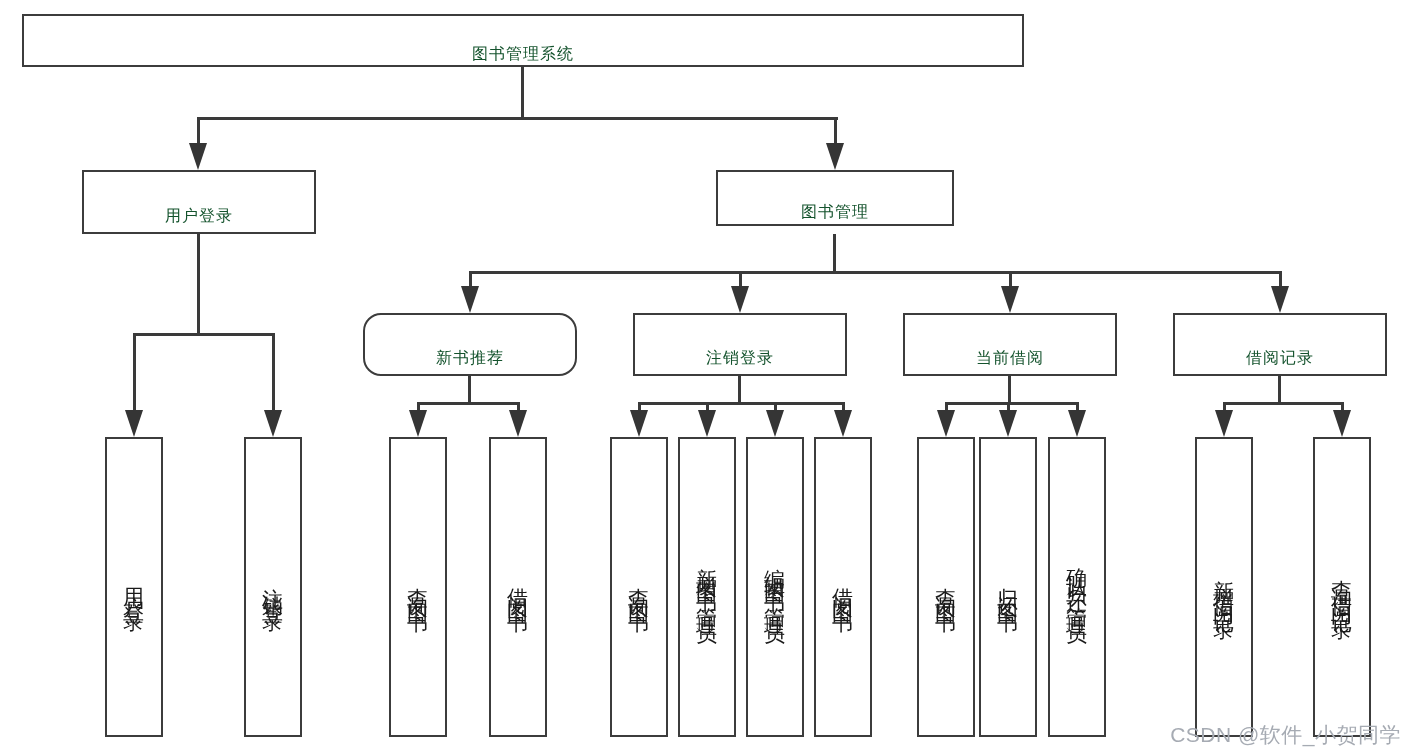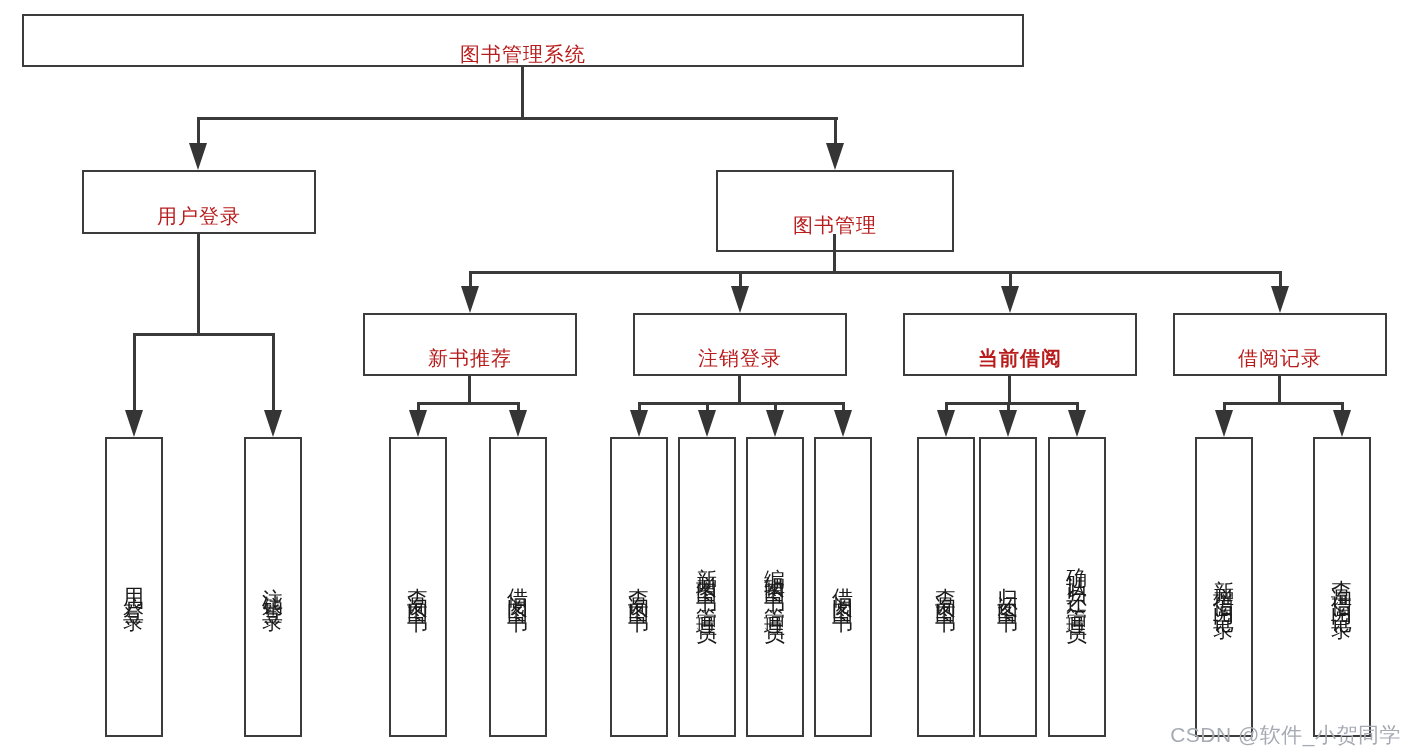--- a/index.html
+++ b/index.html
@@ -4,21 +4,21 @@
 <style>
   html,body{margin:0;padding:0;background:#fff;}
   #canvas{
     position:relative;width:1405px;height:747px;background:#ffffff;overflow:hidden;
     font-family:"Liberation Sans", sans-serif;
   }
   .box{
     position:absolute;background:#ffffff;border:2px solid #3c3c3c;box-sizing:border-box;
     display:flex;align-items:center;justify-content:center;
   }
-  .lbl{font-size:20px;color:#b91c1c;letter-spacing:1px;white-space:nowrap;margin-top:28px;}
+  .lbl{font-size:16px;color:#14532d;letter-spacing:1px;white-space:nowrap;margin-top:28px;}
   .vbox{top:437px;height:300px;}
   .vlbl{
     writing-mode:vertical-rl;text-orientation:mixed;line-height:1;
     font-size:21px;color:#1a1a1a;letter-spacing:8px;white-space:nowrap;
   }
   .vl{position:absolute;width:3px;background:#3a3a3a;}
   .hl{position:absolute;height:3px;background:#3a3a3a;}
   .ah{
     position:absolute;width:0;height:0;
     border-left:9px solid transparent;border-right:9px solid transparent;
@@ -41,21 +41,21 @@
   <div class="vl" style="left:521px;top:66px;height:53px;"></div>
   <div class="hl" style="left:197px;top:117px;width:641px;"></div>
   <div class="vl" style="left:197px;top:117px;height:29px;"></div>
   <div class="ah" style="left:189px;top:143px;"></div>
   <div class="vl" style="left:834px;top:117px;height:29px;"></div>
   <div class="ah" style="left:826px;top:143px;"></div>
 
   <div class="box" style="left:82px;top:170px;width:234px;height:64px;">
     <span class="lbl">用户登录</span>
   </div>
-  <div class="box" style="left:716px;top:170px;width:238px;height:82px;">
+  <div class="box" style="left:716px;top:170px;width:238px;height:56px;">
     <span class="lbl">图书管理</span>
   </div>
 
   <div class="vl" style="left:197px;top:233px;height:102px;"></div>
   <div class="hl" style="left:133px;top:333px;width:142px;"></div>
   <div class="vl" style="left:133px;top:333px;height:80px;"></div>
   <div class="ah" style="left:125px;top:410px;"></div>
   <div class="vl" style="left:272px;top:333px;height:80px;"></div>
   <div class="ah" style="left:264px;top:410px;"></div>
 
@@ -63,27 +63,27 @@
   <div class="hl" style="left:469px;top:271px;width:813px;"></div>
   <div class="vl" style="left:469px;top:271px;height:18px;"></div>
   <div class="ah" style="left:461px;top:286px;"></div>
   <div class="vl" style="left:739px;top:271px;height:18px;"></div>
   <div class="ah" style="left:731px;top:286px;"></div>
   <div class="vl" style="left:1009px;top:271px;height:18px;"></div>
   <div class="ah" style="left:1001px;top:286px;"></div>
   <div class="vl" style="left:1279px;top:271px;height:18px;"></div>
   <div class="ah" style="left:1271px;top:286px;"></div>
 
-  <div class="box" style="left:363px;top:313px;width:214px;height:63px;">
+  <div class="box" style="left:363px;top:313px;width:214px;height:63px;border-radius:18px;">
     <span class="lbl">新书推荐</span>
   </div>
   <div class="box" style="left:633px;top:313px;width:214px;height:63px;">
     <span class="lbl">注销登录</span>
   </div>
-  <div class="box" style="left:903px;top:313px;width:234px;height:63px;font-weight:bold;">
+  <div class="box" style="left:903px;top:313px;width:214px;height:63px;">
     <span class="lbl">当前借阅</span>
   </div>
   <div class="box" style="left:1173px;top:313px;width:214px;height:63px;">
     <span class="lbl">借阅记录</span>
   </div>
 
   <div class="vl" style="left:468px;top:376px;height:28px;"></div>
   <div class="hl" style="left:417px;top:402px;width:103px;"></div>
   <div class="vl" style="left:417px;top:402px;height:10px;"></div>
   <div class="ah" style="left:409px;top:410px;"></div>

